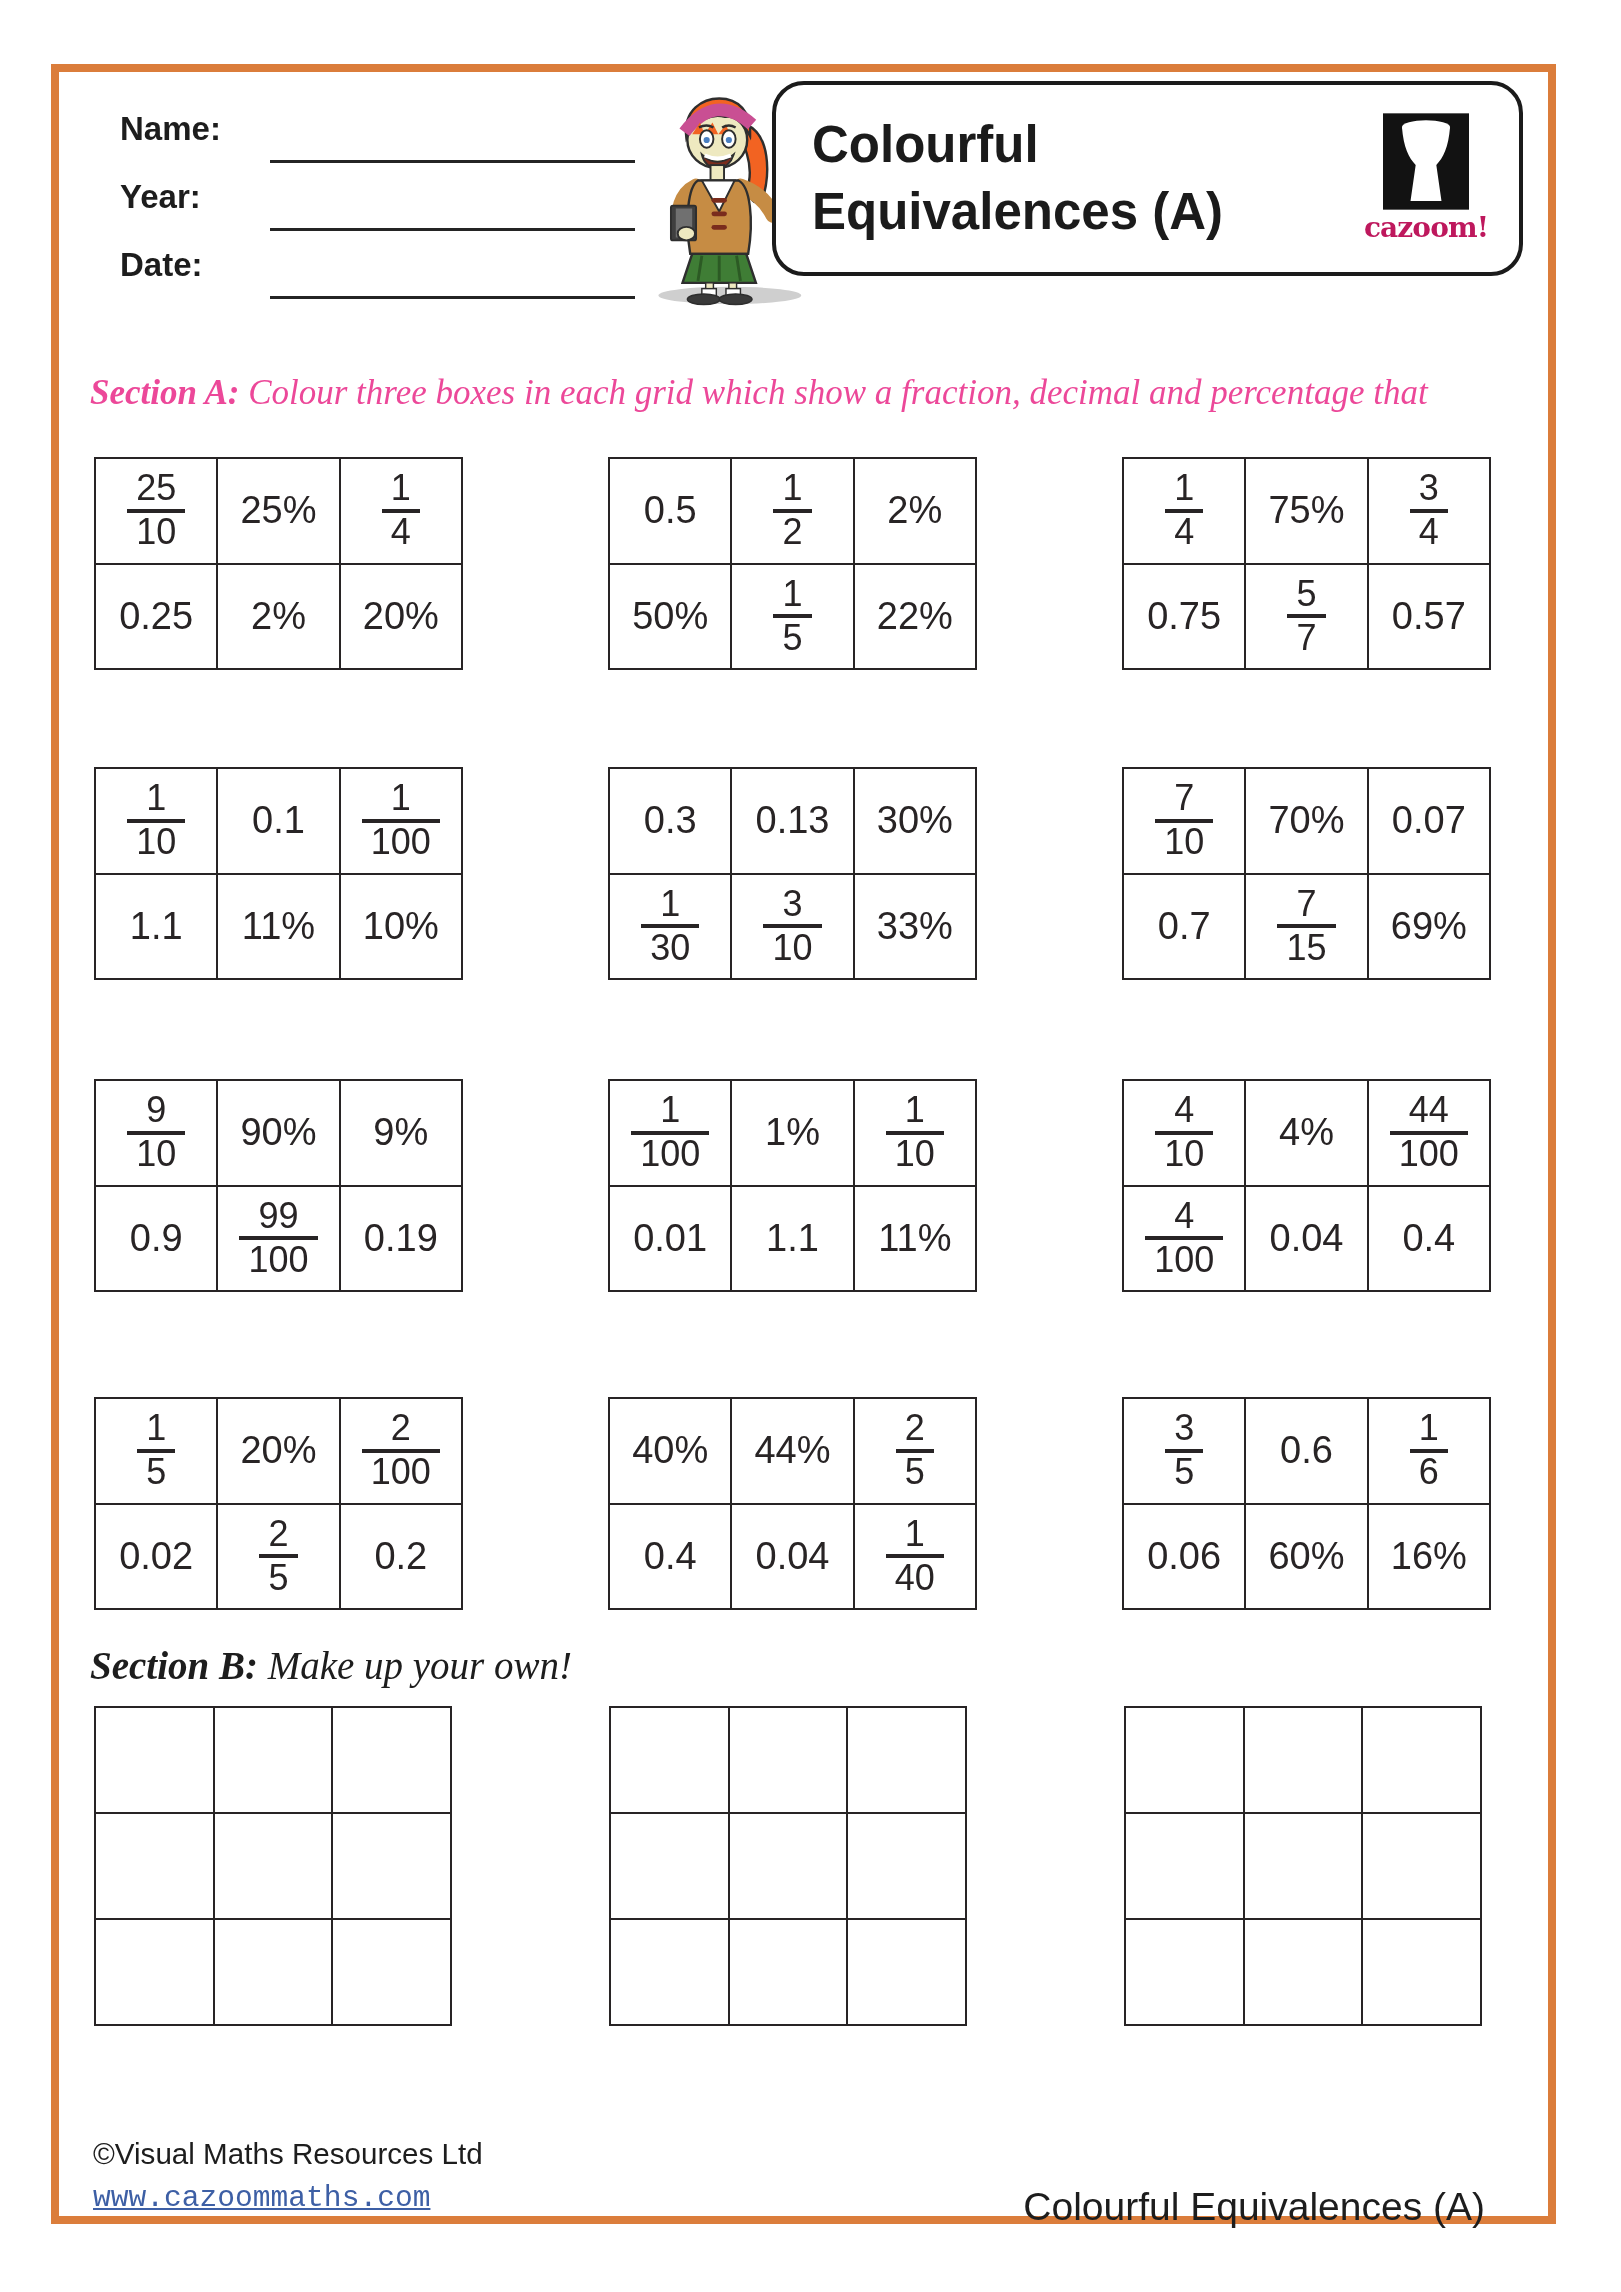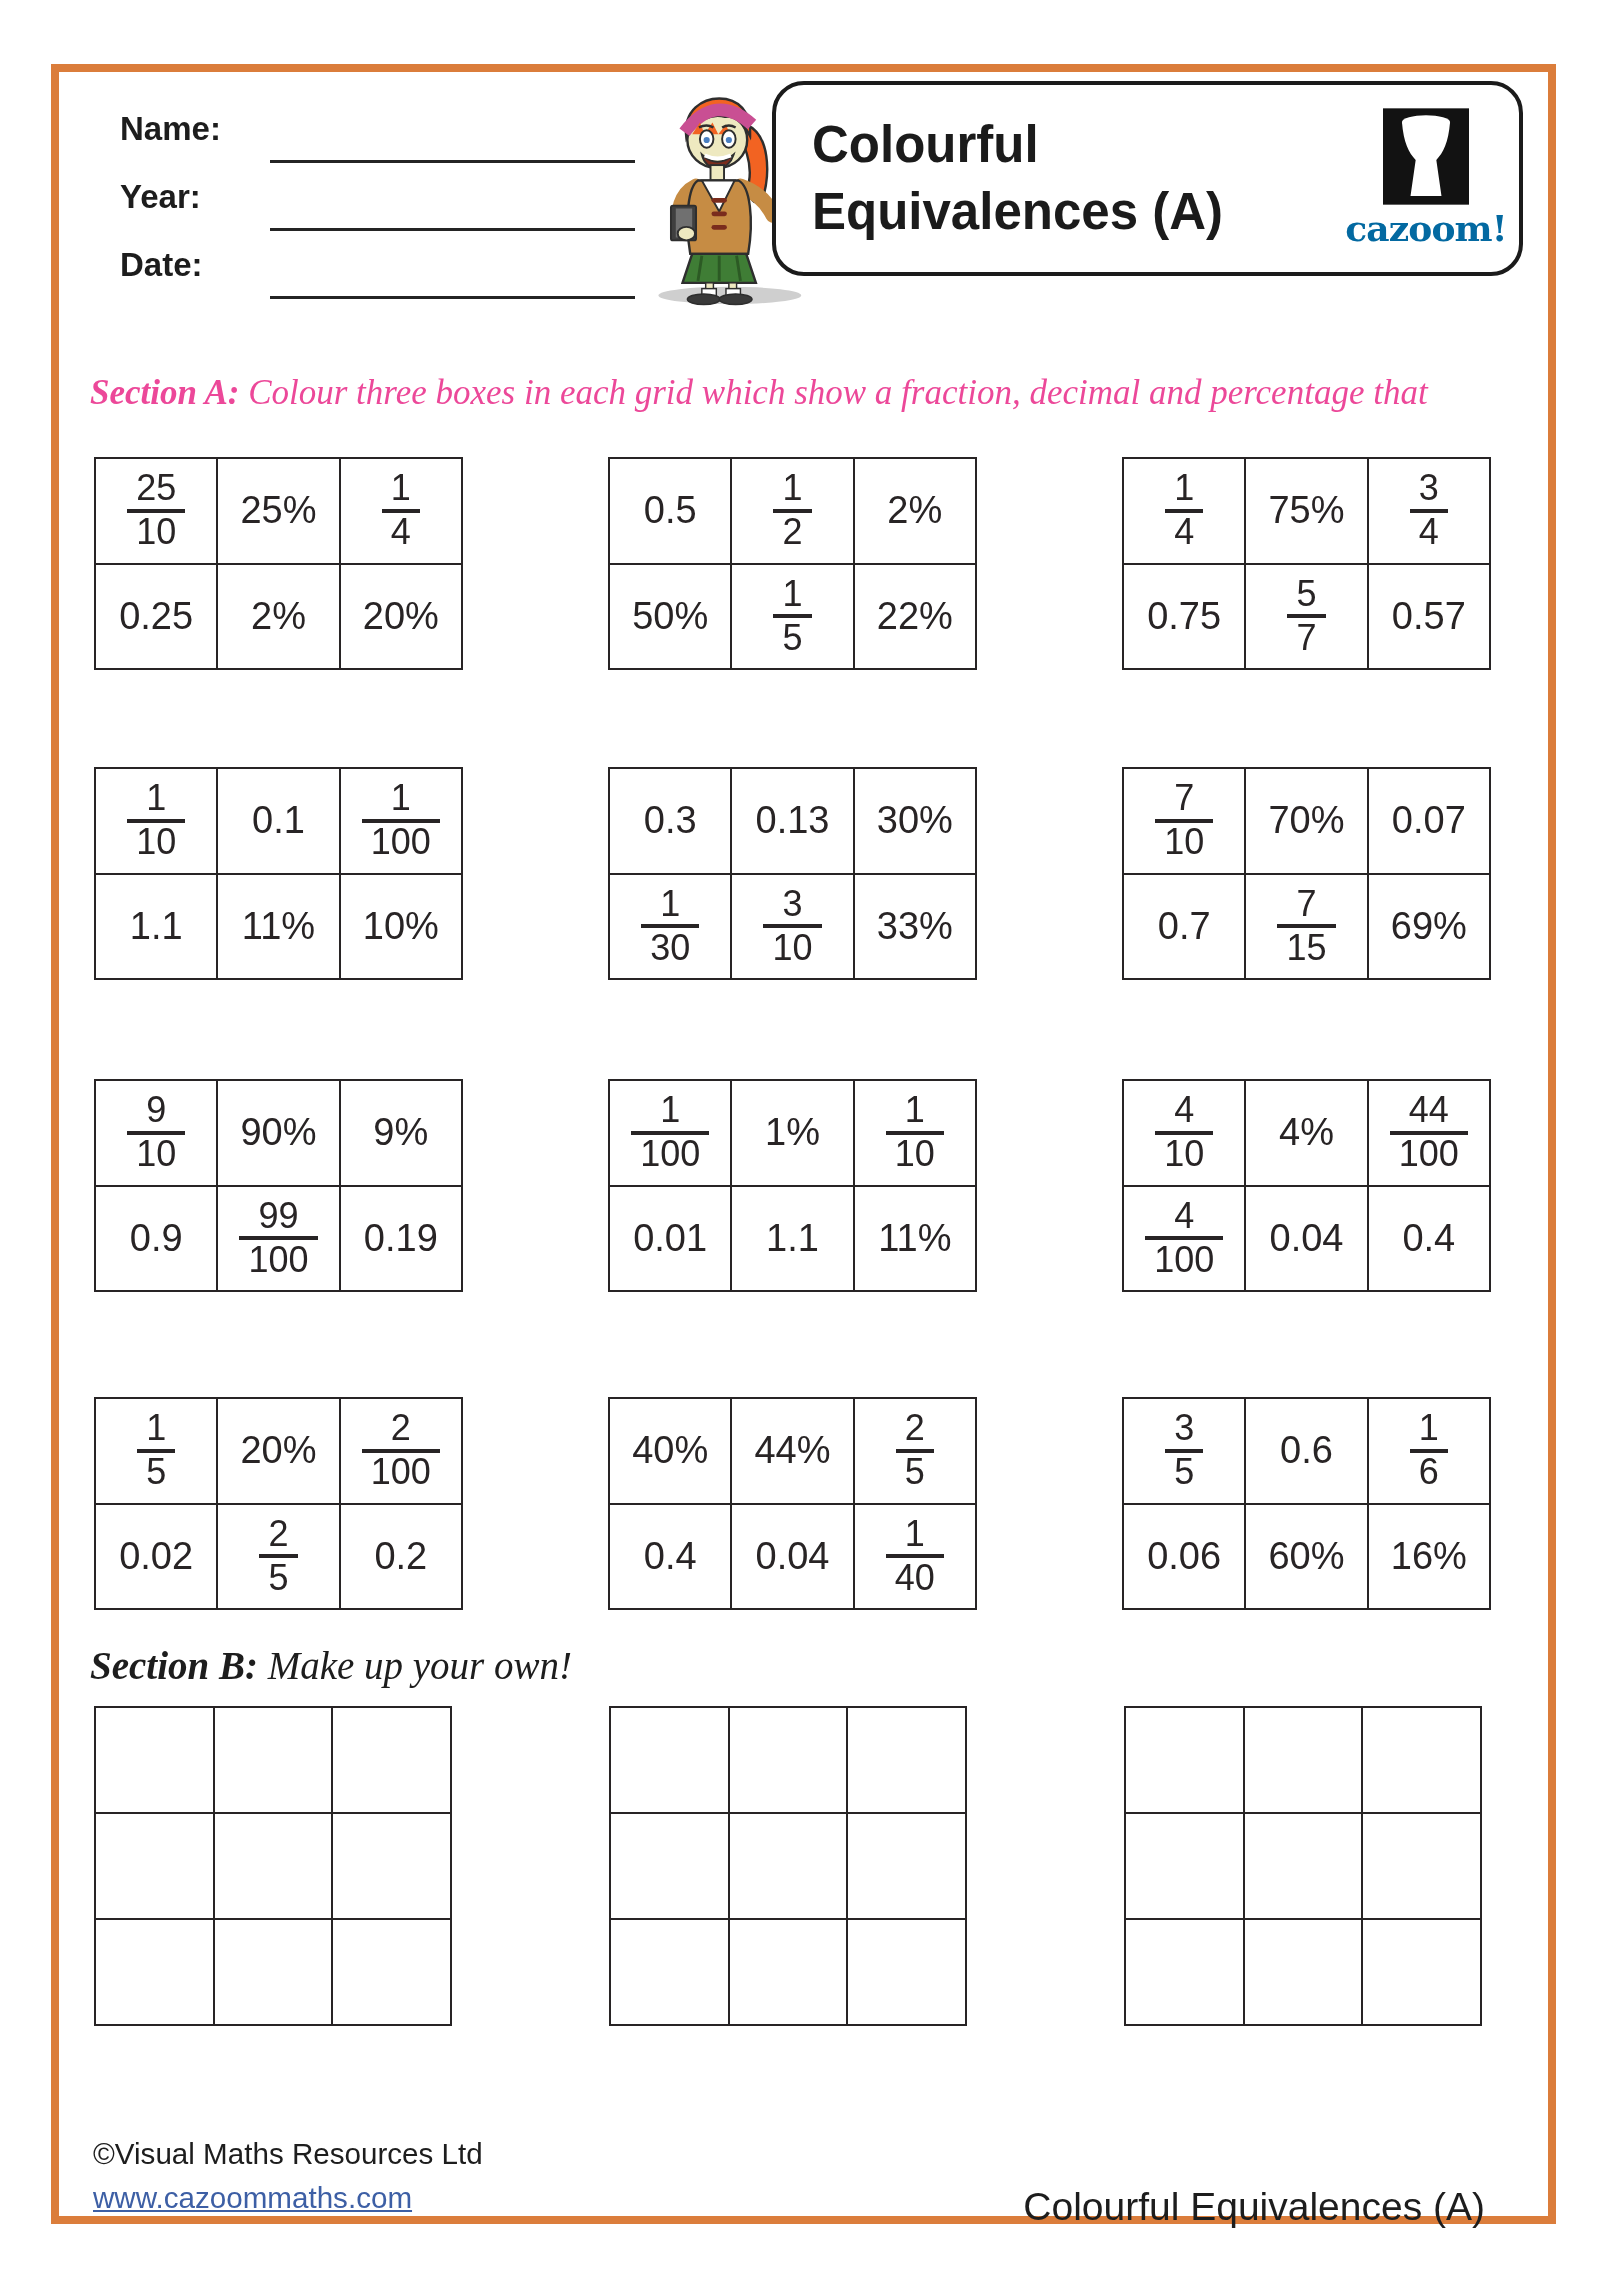--- a/index.html
+++ b/index.html
@@ -29,21 +29,21 @@
 
   
   .title-box {
     position: absolute; left: 772px; top: 81px; width: 751px; height: 195px;
     border: 4.5px solid #1b1b1b; border-radius: 32px;
     display: flex; align-items: center; background: #fff;
   }
   .title { padding-left: 36px; font-size: 51px; font-weight: bold; line-height: 1.3; color: #1b1b1b; flex: 1; }
   .logo { width: 161px; display: flex; flex-direction: column; align-items: center; margin-right: 12.5px; }
   .logo svg { width: 86px; height: 97px; }
-  .logo-text { font-family: "DejaVu Serif", serif; font-weight: bold; font-size: 36px; margin-top: 1.8px; color: #0369a1; letter-spacing: -0.9px; }
+  .logo-text { font-family: "DejaVu Serif", serif; font-weight: bold; font-size: 28px; margin-top: 1.8px; color: #be185d; letter-spacing: -0.9px; }
 
   
   .sec-a-heading {
     position: absolute; left: 90px; top: 370px; width: 1361px;
     font-family: "Liberation Serif", serif; font-style: italic;
     font-size: 35px; line-height: 1.3; color: #ec4899;
   }
   .sec-bold { font-weight: bold; }
   .sec-b-heading {
     position: absolute; left: 90px; top: 1643px;
@@ -68,21 +68,21 @@
   .b-row { position: absolute; left: 94px; top: 1706px; width: 1388px; display: flex; justify-content: space-between; }
   .bgrid {
     width: 358px; height: 320px; border: 1.8px solid #282425;
     display: grid; grid-template-columns: repeat(3, 1fr); grid-template-rows: repeat(3, 1fr);
     background: #fff;
   }
   .bcell { border: 1.8px solid #282425; }
 
   
   .footer-left { position: absolute; left: 93px; top: 2135px; font-size: 29.6px; color: #1d1d1d; line-height: 1.3; }
-  .link { color: #3d5fa5; text-decoration: underline; cursor: pointer; display: inline-block; margin-top: 5.4px; }
+  .link { color: #3d5fa5; text-decoration: underline; cursor: pointer; display: inline-block; margin-top: 5.4px; font-family: Liberation Mono, monospace; }
   .footer-right { position: absolute; right: 136px; top: 2185px; font-size: 39px; color: #1d1d1d; }
 </style>
 </head>
 <body>
 
 <div class="page-border"></div>
 
 <div class="fields" id="fields">
     <div class="field-row">
       <span class="field-label">Name:</span>

